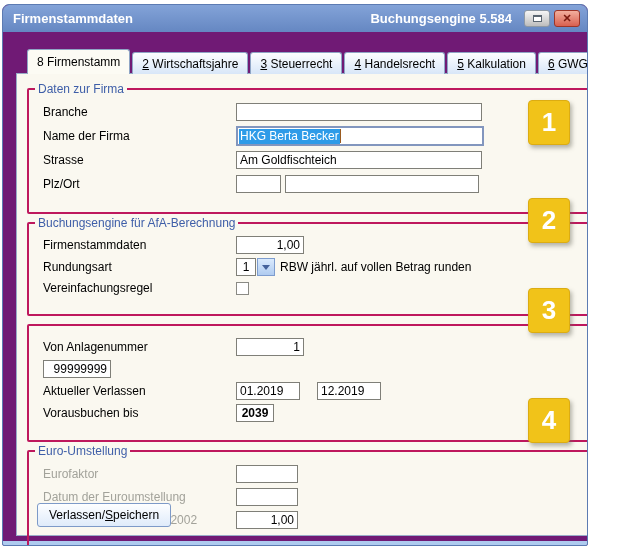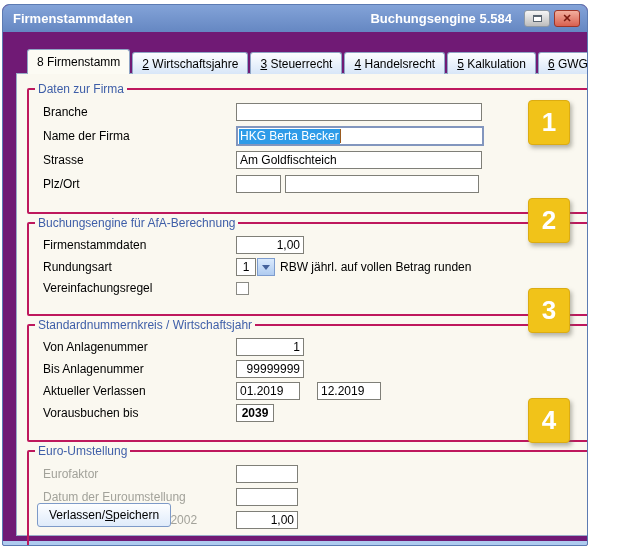--- a/index.html
+++ b/index.html
@@ -165,27 +165,25 @@
           </span>
           <span class="combo-text">RBW jährl. auf vollen Betrag runden</span>
         </div>
         <div class="row h20">
           <label>Vereinfachungsregel</label>
           <span class="checkbox"></span>
         </div>
       </div>
 
       <div class="group">
-        <span class="legend">Standardnummernkreis / Wirtschaftsjahr</span>
         <div class="row h22">
           <label>Von Anlagenummer</label>
           <input class="txt w68 right" value="1" style="">
         </div>
         <div class="row h22">
-          <label>Bis Anlagenummer</label>
           <input class="txt w68 right" value="99999999" style="">
         </div>
         <div class="row h22">
           <label>Aktueller Verlassen</label>
           <input class="txt w64" value="01.2019" style="">
           <input class="txt w64 gap17" value="12.2019" style="">
         </div>
         <div class="row h22">
           <label>Vorausbuchen bis</label>
           <input class="txt w38 center" value="2039" style="">

